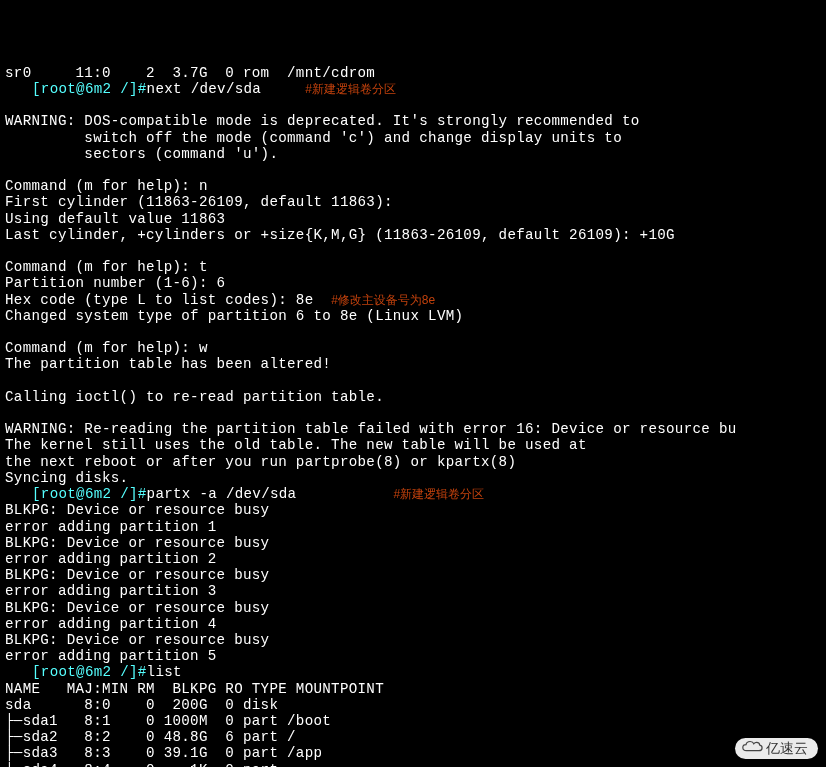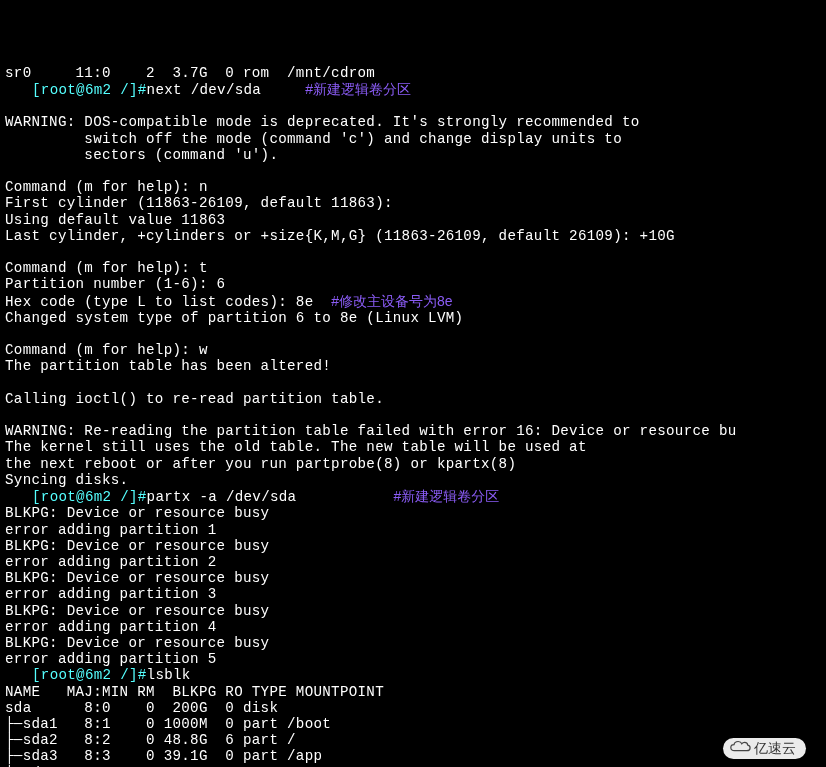--- a/index.html
+++ b/index.html
@@ -14,24 +14,24 @@
     overflow: hidden;
     width: 826px;
     height: 767px;
     position: relative;
     letter-spacing: 0.3px;
   }
   .term {
     padding: 0 5px;
   }
   .cyan { color: #55ffff; margin-left: 27px; }
-  .orange { color: #8b5cf6; font-family: "Microsoft YaHei", "SimHei", sans-serif; font-size: 14px; letter-spacing: 0; }
+  .orange { color: #c2410c; font-family: "Microsoft YaHei", "SimHei", sans-serif; font-size: 12px; letter-spacing: 0; }
   .watermark {
     position: absolute;
-    right: 20px;
+    right: 8px;
     bottom: 8px;
     background: rgba(255,255,255,0.92);
     border-radius: 14px;
     padding: 2px 10px 2px 6px;
     font-family: "Microsoft YaHei", sans-serif;
     font-size: 14px;
     color: #333;
     display: flex;
     align-items: center;
     gap: 3px;
@@ -75,21 +75,21 @@
 <span>BLKPG: Device or resource busy
 error adding partition 1
 BLKPG: Device or resource busy
 error adding partition 2
 BLKPG: Device or resource busy
 error adding partition 3
 BLKPG: Device or resource busy
 error adding partition 4
 BLKPG: Device or resource busy
 error adding partition 5</span>
-<span class="cyan">[root@6m2 /]#</span><span>lsblk</span>
+<span class="cyan">[root@6m2 /]#</span><span>list</span>
 <span>NAME   MAJ:MIN RM  BLKPG RO TYPE MOUNTPOINT</span>
 <span>sda      8:0    0  200G  0 disk</span>
 <span>├─sda1   8:1    0 1000M  0 part /boot</span>
 <span>├─sda2   8:2    0 48.8G  6 part /</span>
 <span>├─sda3   8:3    0 39.1G  0 part /app</span>
 <span>├─sda4   8:4    0    1K  0 part</span>
 
 
 
 </div>

